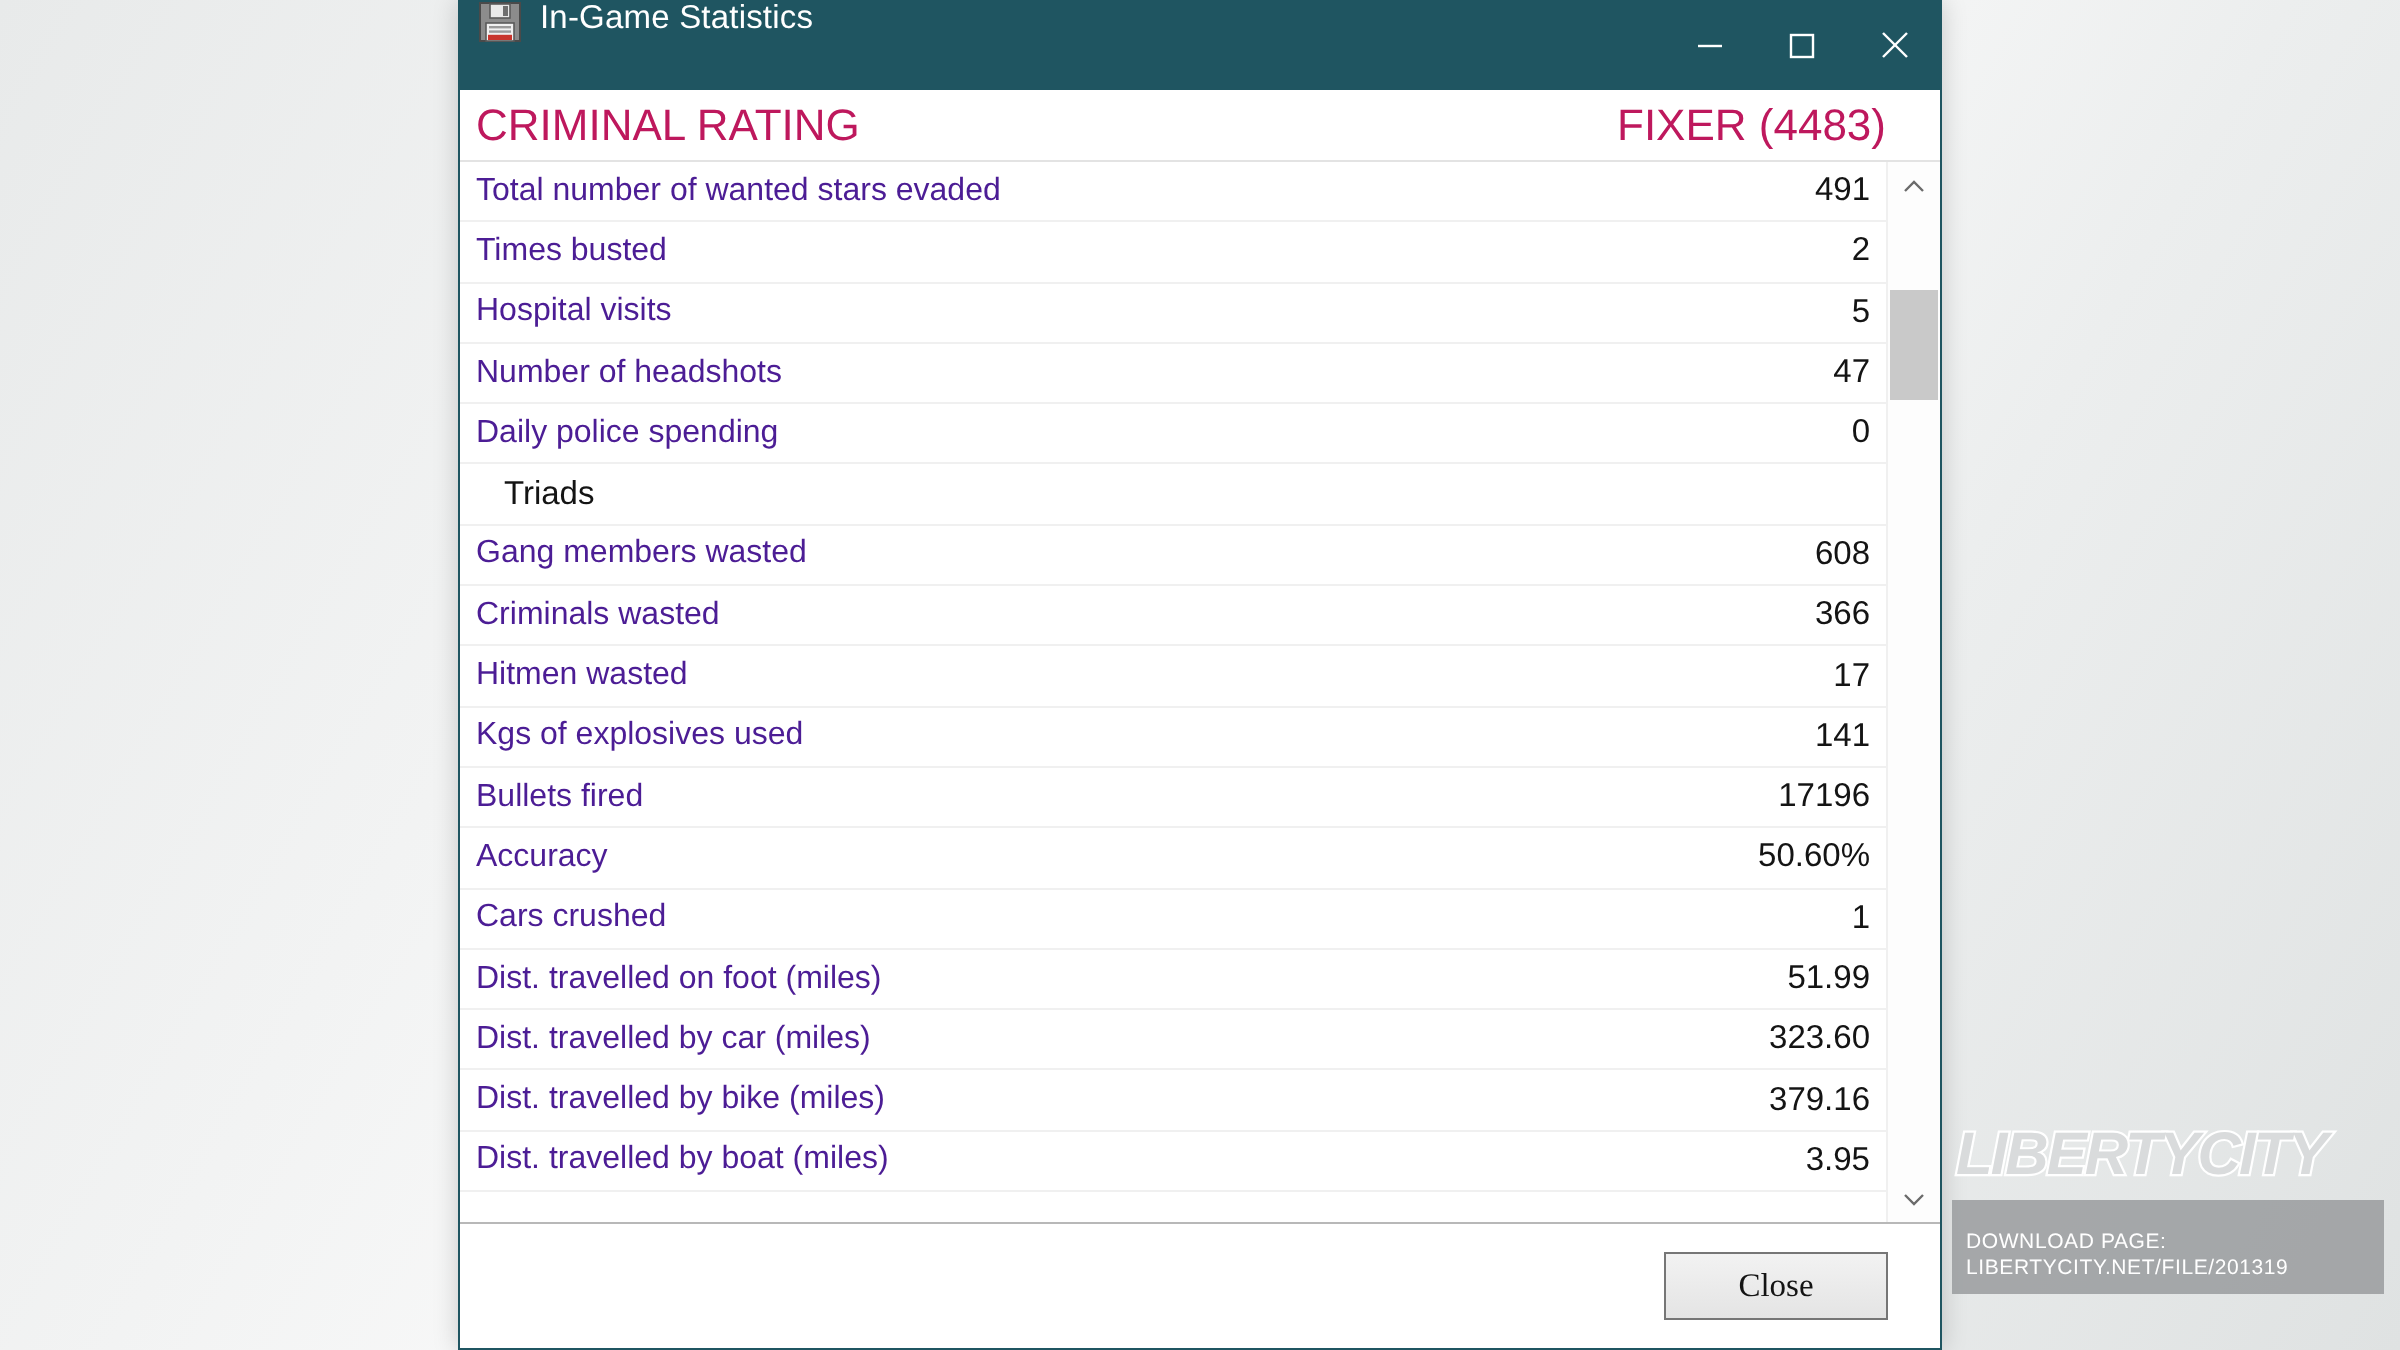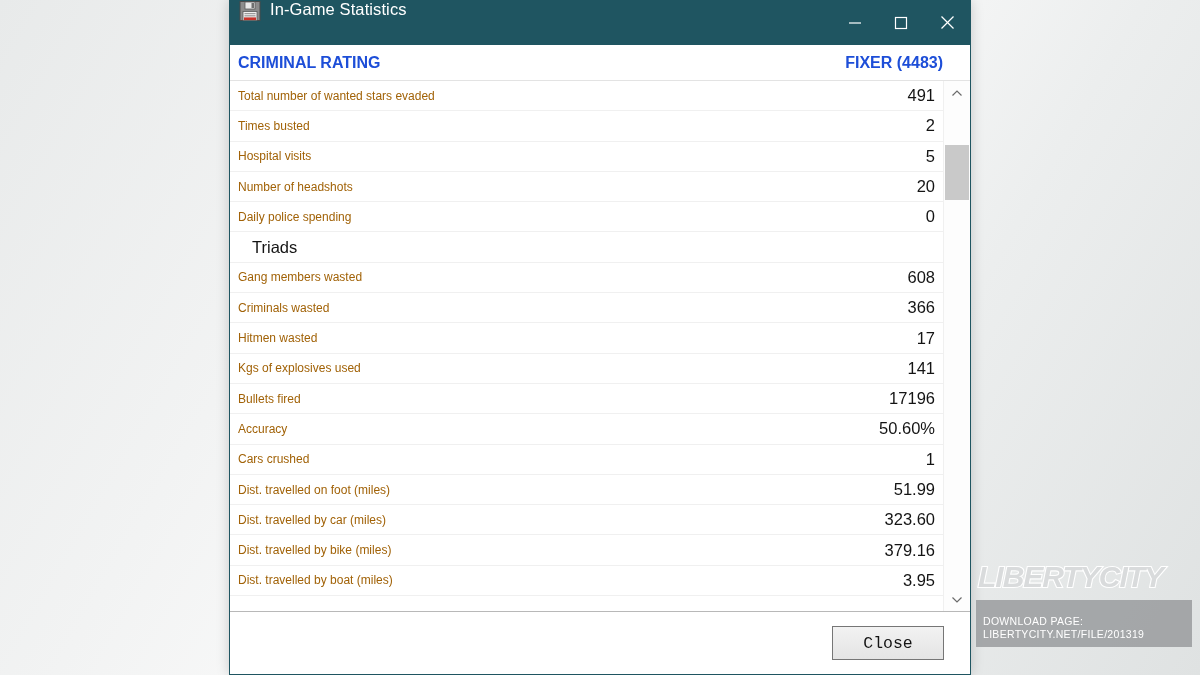--- a/index.html
+++ b/index.html
@@ -75,23 +75,23 @@
     height: 36px;
     flex: 0 0 auto;
     display: flex;
     align-items: center;
     padding: 0 27px 0 8px;
     background: #ffffff;
     border-bottom: 1px solid #e3e3e3;
     box-sizing: border-box;
   }
   .header-title, .header-value {
-    font-size: 16px;
-    font-weight: bold;
-    color: #1d4ed8;
+    font-size: 22px;
+    font-weight: normal;
+    color: #be185d;
     white-space: nowrap;
   }
   .header-title { flex: 1 1 auto; }
   .header-value { flex: 0 0 auto; }
 
   
   .list-wrap {
     flex: 1 1 auto;
     position: relative;
     display: flex;
@@ -108,22 +108,22 @@
     height: 30.3px;
     display: flex;
     align-items: center;
     padding: 0 8px 0 8px;
     box-sizing: border-box;
     border-bottom: 1px solid #f0f0f0;
     white-space: nowrap;
   }
   .stat-label {
     flex: 1 1 auto;
-    font-size: 12px;
-    color: #a16207;
+    font-size: 16px;
+    color: #4c1d95;
     overflow: hidden;
     text-overflow: clip;
   }
   .stat-value {
     flex: 0 0 auto;
     font-size: 16.5px;
     color: #141414;
     text-align: right;
     padding-left: 14px;
   }
@@ -170,21 +170,21 @@
     align-items: center;
     justify-content: flex-end;
     padding-right: 26px;
     box-sizing: border-box;
   }
   .close-button {
     width: 110px;
     height: 32px;
     background: linear-gradient(#f2f2f2, #e4e4e4);
     border: 1px solid #767676;
-    font-family: Liberation Mono, monospace;
+    font-family: Liberation Serif, serif;
     font-size: 16.5px;
     color: #141414;
     cursor: default;
     display: flex;
     align-items: center;
     justify-content: center;
   }
 
   
   #watermark {
@@ -260,21 +260,21 @@
         <div class="stat-row">
           <div class="stat-label">Times busted</div>
           <div class="stat-value">2</div>
         </div>
         <div class="stat-row">
           <div class="stat-label">Hospital visits</div>
           <div class="stat-value">5</div>
         </div>
         <div class="stat-row">
           <div class="stat-label">Number of headshots</div>
-          <div class="stat-value">20</div>
+          <div class="stat-value">47</div>
         </div>
         <div class="stat-row">
           <div class="stat-label">Daily police spending</div>
           <div class="stat-value">0</div>
         </div>
         <div class="stat-row">
           <div class="stat-value">Triads</div>
         </div>
         <div class="stat-row">
           <div class="stat-label">Gang members wasted</div>

